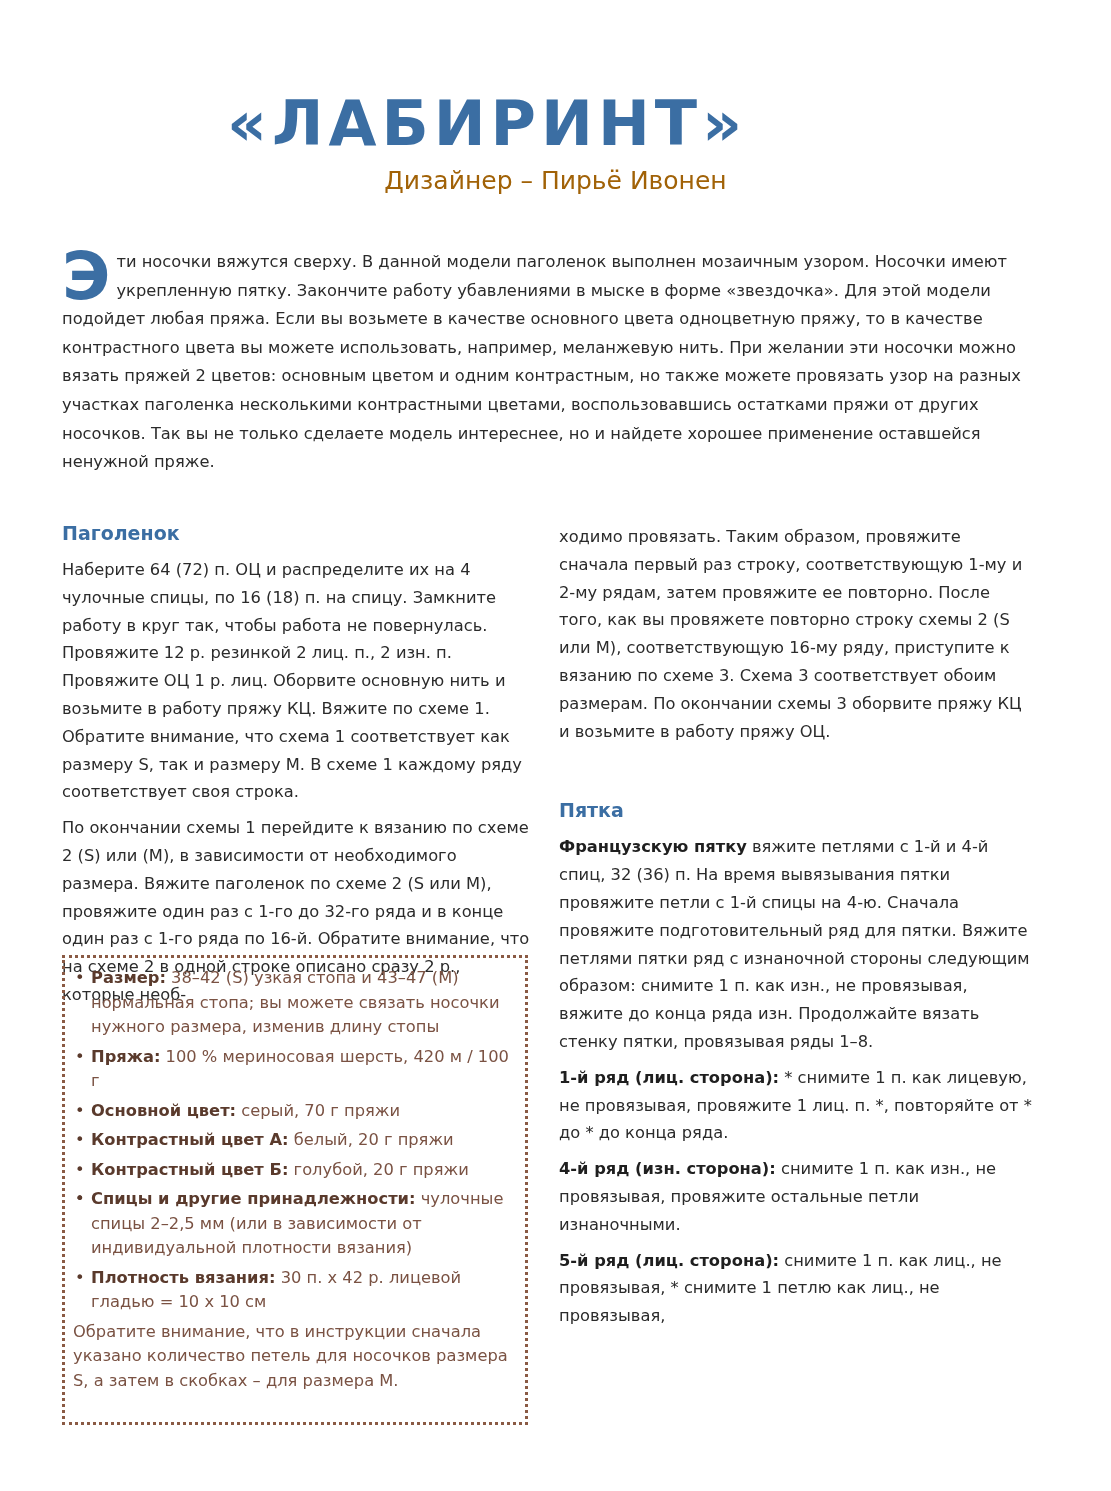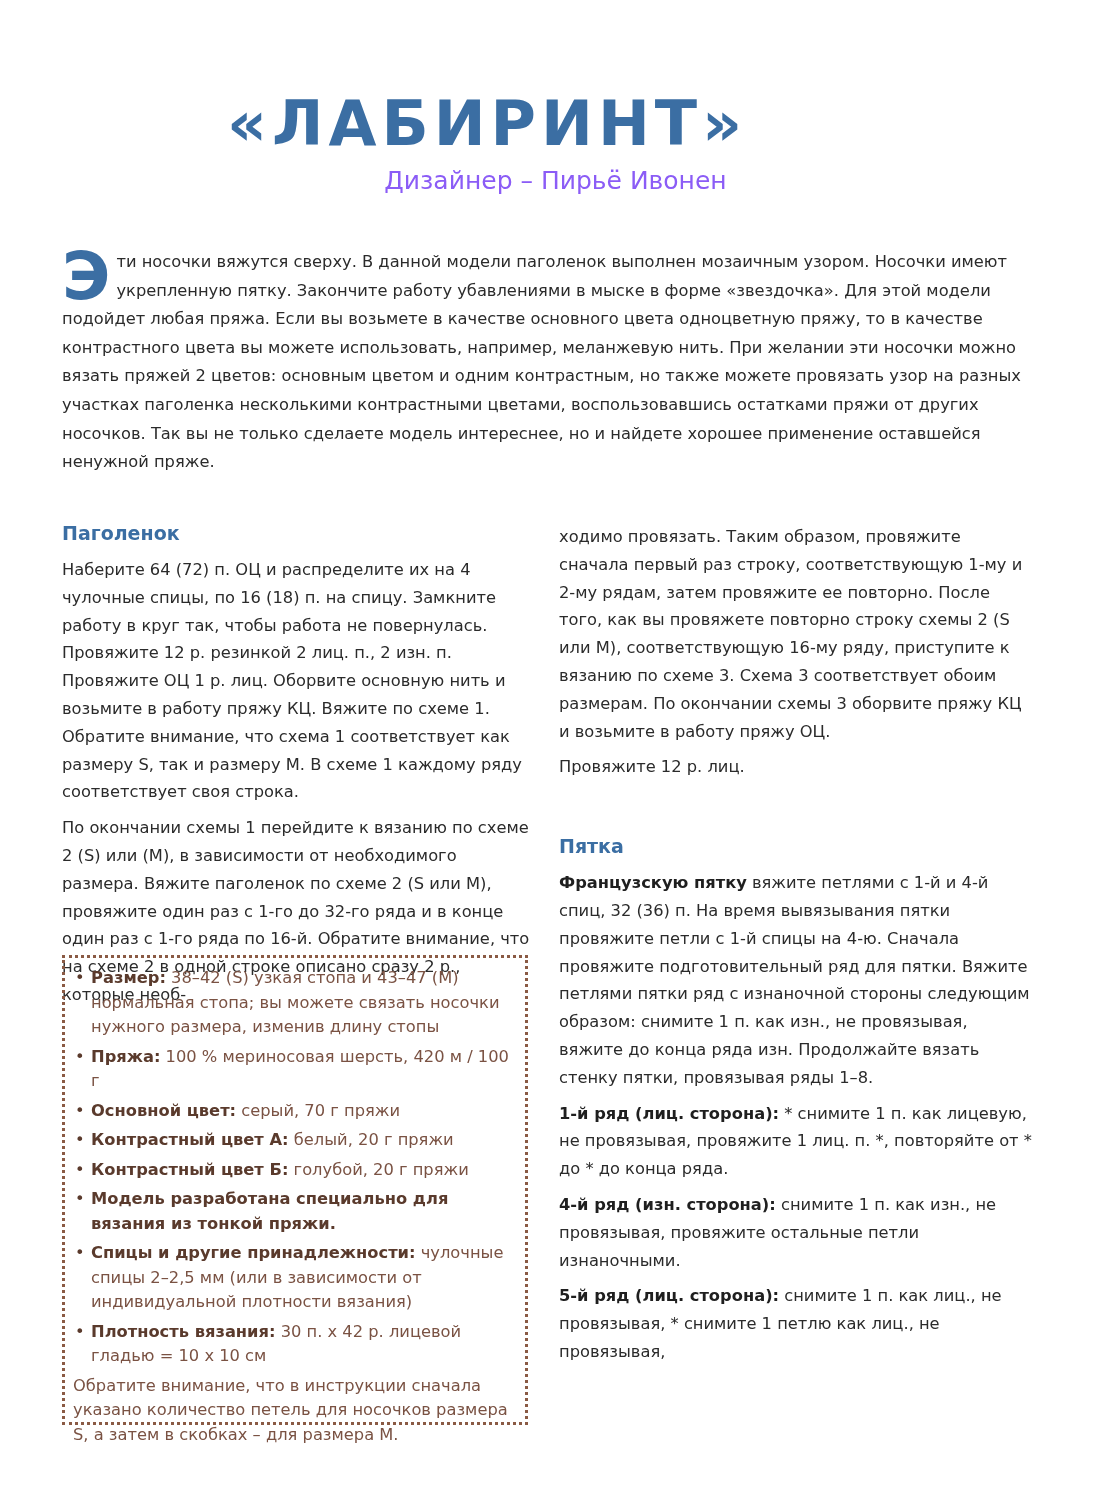--- a/index.html
+++ b/index.html
@@ -2,21 +2,21 @@
 <html><head>
 <meta charset="utf-8">
 <style>
   html, body { margin: 0; padding: 0; background: #ffffff; }
   body { width: 1111px; height: 1491px; position: relative; overflow: hidden;
          font-family: "DejaVu Sans", sans-serif; color: #2b2b2b; }
   .title { position: absolute; top: 88px; left: 0; width: 974px; text-align: center;
            font-family: "DejaVu Sans", sans-serif; font-weight: bold; font-size: 62px;
            letter-spacing: 5px; color: #3b6ea3; line-height: 72px; }
   .subtitle { position: absolute; top: 163px; left: 0; width: 1111px; text-align: center;
-              font-size: 25px; color: #8b5cf6; line-height: 36px; }
+              font-size: 25px; color: #a16207; line-height: 36px; }
   .intro { position: absolute; top: 248px; left: 62px; width: 975px;
            font-size: 16.3px; line-height: 28.6px; color: #2b2b2b; }
   .dropcap { float: left; font-size: 66px; line-height: 54px; color: #3b6ea3; font-weight: bold;
              margin: 2px 6px 0 0; }
   .col { position: absolute; font-size: 16.3px; line-height: 27.8px; color: #2b2b2b; margin-top: 48px; }
   .col-left { left: 62px; top: 470px; width: 470px; }
   .col-right { left: 559px; top: 475px; width: 475px; }
   .section-heading { font-weight: bold; font-size: 19px; color: #3b6ea3; margin: 0 0 8px 0; line-height: 30px; }
   .para { margin: 0 0 8px 0; }
   .box { position: absolute; left: 62px; top: 955px; width: 466px; height: 470px;
@@ -48,30 +48,29 @@
   <p class="para">По окончании схемы 1 перейдите к вязанию по схеме 2 (S) или (M), в зависимости от необходимого размера. Вяжите паголенок по схеме 2 (S или M), провяжите один раз с 1-го до 32-го ряда и в конце один раз с 1-го ряда по 16-й. Обратите внимание, что на схеме 2 в одной строке описано сразу 2 р., которые необ-</p>
 </div>
 
 <div class="box">
   <ul>
     <li><span class="bullet">•</span><b>Размер:</b><span> 38–42 (S) узкая стопа и 43–47 (M) нормальная стопа; вы можете связать носочки нужного размера, изменив длину стопы</span></li>
     <li><span class="bullet">•</span><b>Пряжа:</b><span> 100 % мериносовая шерсть, 420 м / 100 г</span></li>
     <li><span class="bullet">•</span><b>Основной цвет:</b><span> серый, 70 г пряжи</span></li>
     <li><span class="bullet">•</span><b>Контрастный цвет А:</b><span> белый, 20 г пряжи</span></li>
     <li><span class="bullet">•</span><b>Контрастный цвет Б:</b><span> голубой, 20 г пряжи</span></li>
-    <li><span class="bullet">•</span><b>Модель разработана специально для вязания из тонкой пряжи.</b><span></span></li>
+    <li><span class="bullet">•</span><span></span></li>
     <li><span class="bullet">•</span><b>Спицы и другие принадлежности:</b><span> чулочные спицы 2–2,5 мм (или в зависимости от индивидуальной плотности вязания)</span></li>
     <li><span class="bullet">•</span><b>Плотность вязания:</b><span> 30 п. x 42 р. лицевой гладью = 10 x 10 см</span></li>
   </ul>
   <div class="note">Обратите внимание, что в инструкции сначала указано количество петель для носочков размера S, а затем в скобках – для размера M.</div>
 </div>
 
 <div class="col col-right">
   <p class="para">ходимо провязать. Таким образом, провяжите сначала первый раз строку, соответствующую 1-му и 2-му рядам, затем провяжите ее повторно. После того, как вы провяжете повторно строку схемы 2 (S или M), соответствующую 16-му ряду, приступите к вязанию по схеме 3. Схема 3 соответствует обоим размерам. По окончании схемы 3 оборвите пряжу КЦ и возьмите в работу пряжу ОЦ.</p>
-  <p class="para">Провяжите 12 р. лиц.</p>
   <div class="right-gap"></div>
   <div class="section-heading">Пятка</div>
   <p class="para"><span class="row-label">Французскую пятку</span><span> вяжите петлями с 1-й и 4-й спиц, 32 (36) п. На время вывязывания пятки провяжите петли с 1-й спицы на 4-ю. Сначала провяжите подготовительный ряд для пятки. Вяжите петлями пятки ряд с изнаночной стороны следующим образом: снимите 1 п. как изн., не провязывая, вяжите до конца ряда изн. Продолжайте вязать стенку пятки, провязывая ряды 1–8.</span></p>
   <p class="para"><span class="row-label">1-й ряд (лиц. сторона):</span><span> * снимите 1 п. как лицевую, не провязывая, провяжите 1 лиц. п. *, повторяйте от * до * до конца ряда.</span></p>
   <p class="para"><span class="row-label">4-й ряд (изн. сторона):</span><span> снимите 1 п. как изн., не провязывая, провяжите остальные петли изнаночными.</span></p>
   <p class="para"><span class="row-label">5-й ряд (лиц. сторона):</span><span> снимите 1 п. как лиц., не провязывая, * снимите 1 петлю как лиц., не провязывая,</span></p>
 </div>
 
 <div class="page-number">11</div>
 

